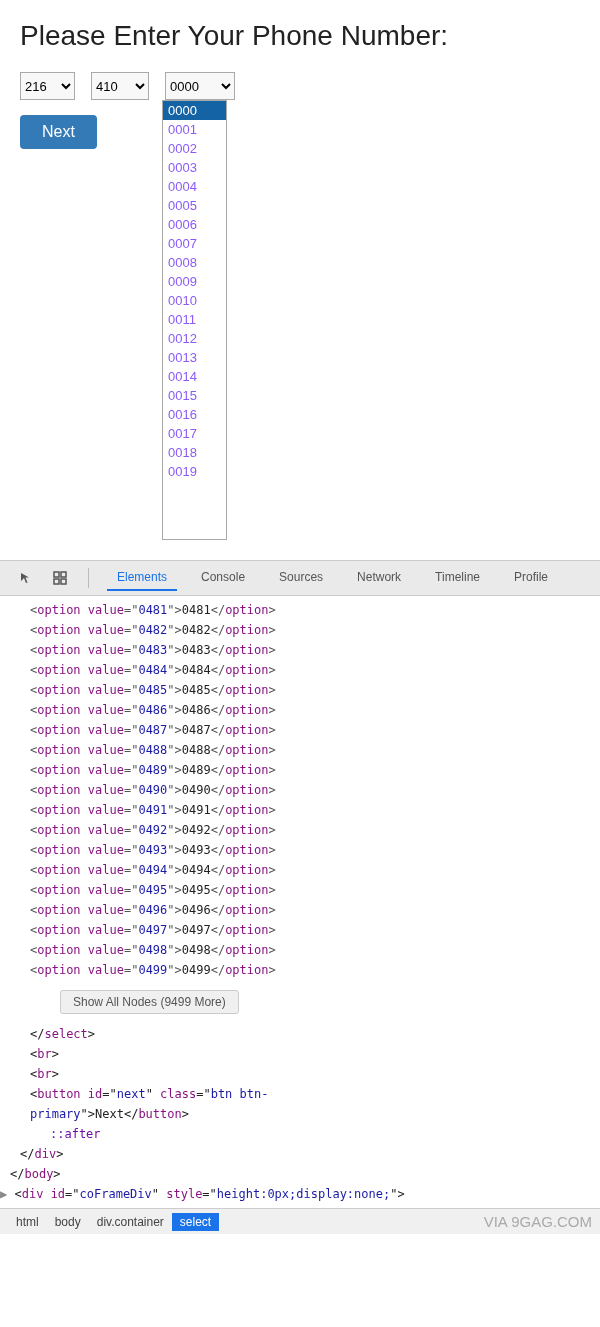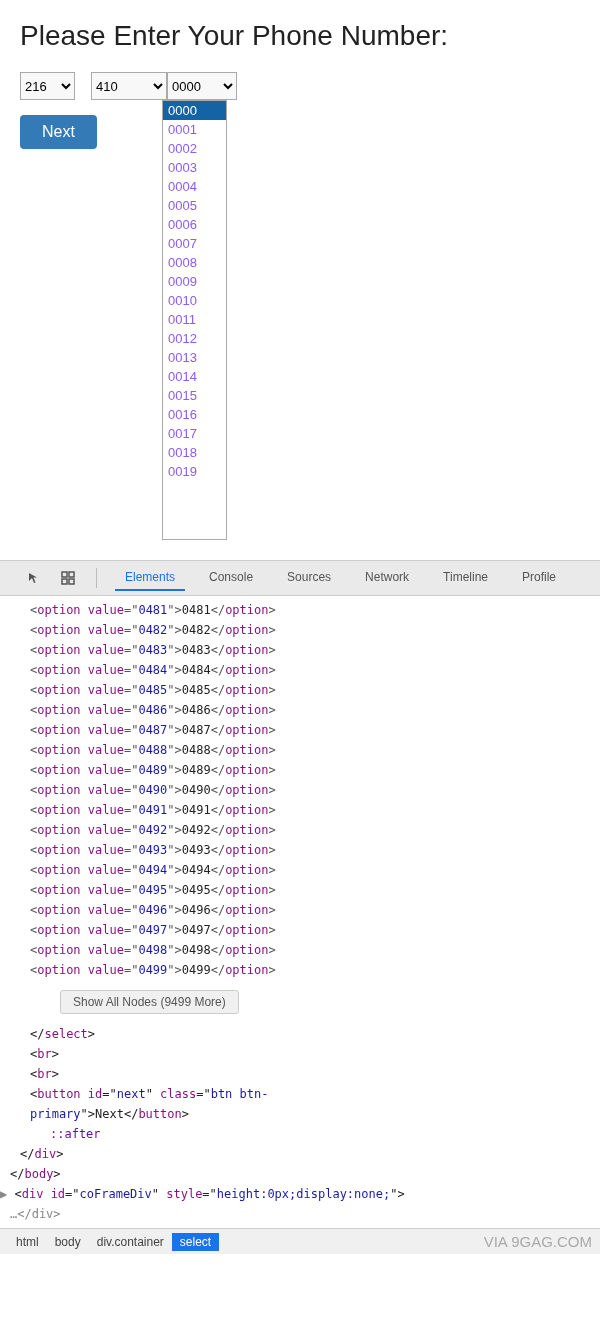--- a/index.html
+++ b/index.html
@@ -16,35 +16,35 @@
     .page-title {
       font-size: 28px;
       font-weight: normal;
       color: #222;
       margin-bottom: 20px;
     }
 
     .controls-row {
       display: flex;
       align-items: center;
-      gap: 0;
+      gap: 16px;
       position: relative;
     }
 
     .select-small {
       height: 28px;
       border: 1px solid #aaa;
       background: #f8f8f8;
       font-size: 13px;
       cursor: pointer;
       appearance: auto;
     }
 
     .select-216 { width: 55px; }
-    .select-410 { width: 76px; margin-left: 16px; }
+    .select-410 { width: 58px; }
     .select-last { width: 70px; }
 
     .next-btn {
       display: block;
       margin-top: 15px;
       padding: 8px 22px;
       background: #337ab7;
       color: #fff;
       border: none;
       border-radius: 4px;
@@ -83,21 +83,21 @@
       background: #f3f3f3;
       border-top: 1px solid #ccc;
     }
 
     .devtools-toolbar {
       display: flex;
       align-items: center;
       background: #eaeaea;
       border-bottom: 1px solid #ccc;
       height: 35px;
-      padding: 0 24px;
+      padding: 0 16px;
       gap: 14px;
     }
 
     .devtools-icon {
       width: 20px;
       height: 20px;
       display: flex;
       align-items: center;
       justify-content: center;
       cursor: pointer;
@@ -307,21 +307,20 @@
 
       <div class="code-line-plain"><span class="punct">&lt;/</span><span class="tag">select</span><span class="punct">&gt;</span></div>
       <div class="code-line-plain"><span class="punct">&lt;</span><span class="tag">br</span><span class="punct">&gt;</span></div>
       <div class="code-line-plain"><span class="punct">&lt;</span><span class="tag">br</span><span class="punct">&gt;</span></div>
       <div class="code-line-plain"><span class="punct">&lt;</span><span class="tag">button</span> <span class="attr-name">id</span><span class="punct">="</span><span class="attr-value">next</span><span class="punct">" </span><span class="attr-name">class</span><span class="punct">="</span><span class="attr-value">btn btn-</span></div>
       <div class="code-line-plain" style="padding-left:30px;"><span class="attr-value">primary</span><span class="punct">"&gt;</span><span class="text-content">Next</span><span class="punct">&lt;/</span><span class="tag">button</span><span class="punct">&gt;</span></div>
       <div class="code-line-plain" style="padding-left:50px;"><span class="purple">::after</span></div>
       <div class="code-line-plain" style="padding-left:20px;"><span class="punct">&lt;/</span><span class="tag">div</span><span class="punct">&gt;</span></div>
       <div class="code-line-plain" style="padding-left:10px;"><span class="punct">&lt;/</span><span class="tag">body</span><span class="punct">&gt;</span></div>
       <div class="code-line-plain" style="padding-left:0px;"><span class="grey">▶</span> <span class="punct">&lt;</span><span class="tag">div</span> <span class="attr-name">id</span><span class="punct">="</span><span class="attr-value">coFrameDiv</span><span class="punct">" </span><span class="attr-name">style</span><span class="punct">="</span><span class="attr-value">height:0px;display:none;</span><span class="punct">"&gt;</span></div>
-      <div class="code-line-plain" style="padding-left:10px;"><span class="grey">…&lt;/div&gt;</span></div>
     </div>
   </div>
 
   <div class="breadcrumb-bar" style="position:relative;">
     <span class="breadcrumb-item">html</span>
     <span class="breadcrumb-item">body</span>
     <span class="breadcrumb-item">div.container</span>
     <span class="breadcrumb-item active">select</span>
     <span class="watermark">VIA 9GAG.COM</span>
   </div>

